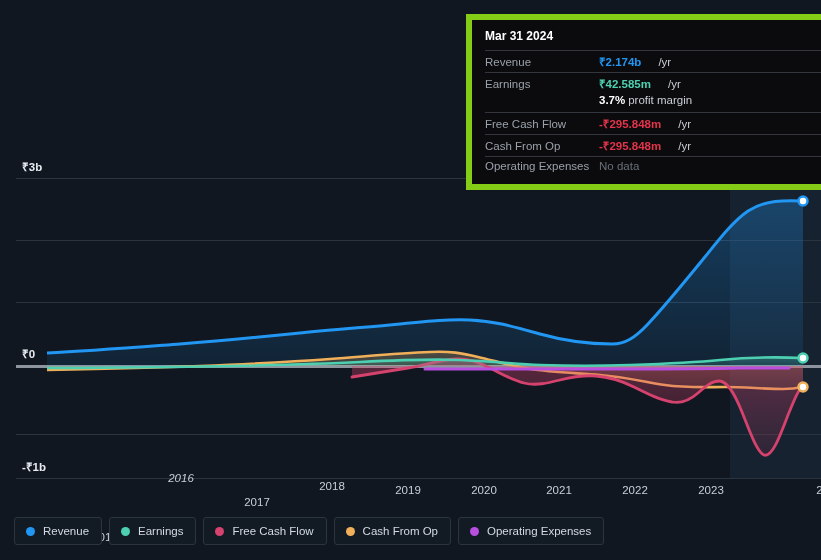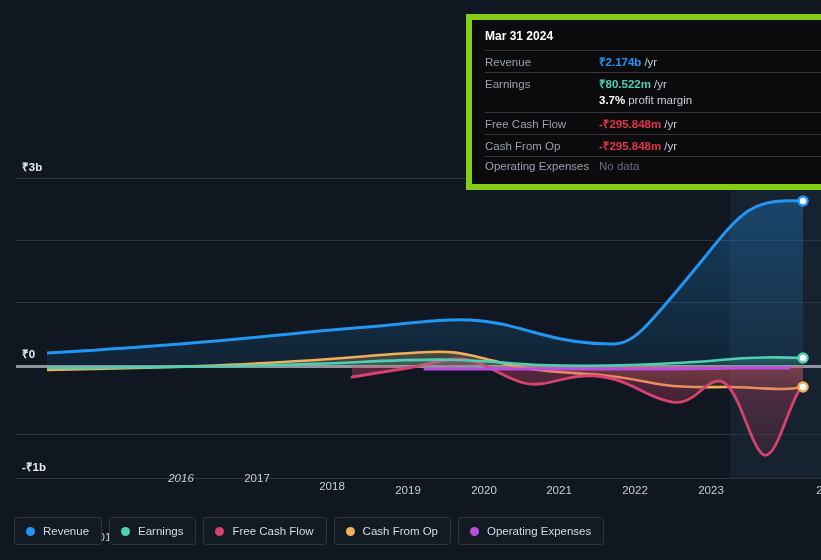--- a/index.html
+++ b/index.html
@@ -84,21 +84,21 @@
   }
   .tt-value {
     font-size: 11.5px;
     font-weight: bold;
     white-space: nowrap;
   }
   .tt-unit {
     color: #c9ced6;
     font-size: 11.5px;
     font-weight: normal;
-    margin-left: 3px;
+    margin-left: 17px;
   }
   .tt-nodata {
     color: #6a7079;
     font-size: 11.5px;
     font-weight: normal;
   }
   .tt-margin-text {
     color: #c9ced6;
     font-size: 11.5px;
     font-weight: normal;
@@ -288,42 +288,42 @@
         <circle cx="803" cy="387" r="4.5" fill="#ffffff" stroke="#f0b05a" stroke-width="2.5"></circle>
       </g>
     </svg>
 
     <div class="y-axis-label" style="left:22px; top:159px;">₹3b</div>
     <div class="y-axis-label" style="left:22px; top:346px;">₹0</div>
     <div class="y-axis-label" style="left:22px; top:459px;">-₹1b</div>
 
     <div class="x-axis-label" style="left:105px; top:484px;margin-top:47px;">2015</div>
     <div class="x-axis-label" style="left:181px; top:472px;font-style:italic;">2016</div>
-    <div class="x-axis-label" style="left:257px; top:472px;">2017</div>
+    <div class="x-axis-label" style="left:257px; top:496px;">2017</div>
     <div class="x-axis-label" style="left:332px; top:480px;">2018</div>
     <div class="x-axis-label" style="left:408px; top:484px;">2019</div>
     <div class="x-axis-label" style="left:484px; top:484px;">2020</div>
     <div class="x-axis-label" style="left:559px; top:484px;">2021</div>
     <div class="x-axis-label" style="left:635px; top:484px;">2022</div>
     <div class="x-axis-label" style="left:711px; top:484px;text-align:right;">2023</div>
     <div class="x-axis-label" style="left:829px; top:484px;">2024</div>
   </div>
 
   <div id="tooltip">
     <div id="tooltip-date">Mar 31 2024</div>
 
     <div class="tt-row">
       <span class="tt-label">Revenue</span>
       <span class="tt-value" style="color:#2196f3;">₹2.174b</span>
       <span class="tt-unit">/yr</span>
     </div>
 
     <div class="tt-row">
       <span class="tt-label">Earnings</span>
-      <span class="tt-value" style="color:#4dd0b1;">₹80.522m</span>
+      <span class="tt-value" style="color:#4dd0b1;">₹42.585m</span>
       <span class="tt-unit">/yr</span>
     </div>
 
     <div class="tt-row no-rule">
       <span class="tt-label"></span>
       <span class="tt-value" style="color:#ffffff;">3.7%</span>
       <span class="tt-margin-text">profit margin</span>
     </div>
 
     <div class="tt-row">

